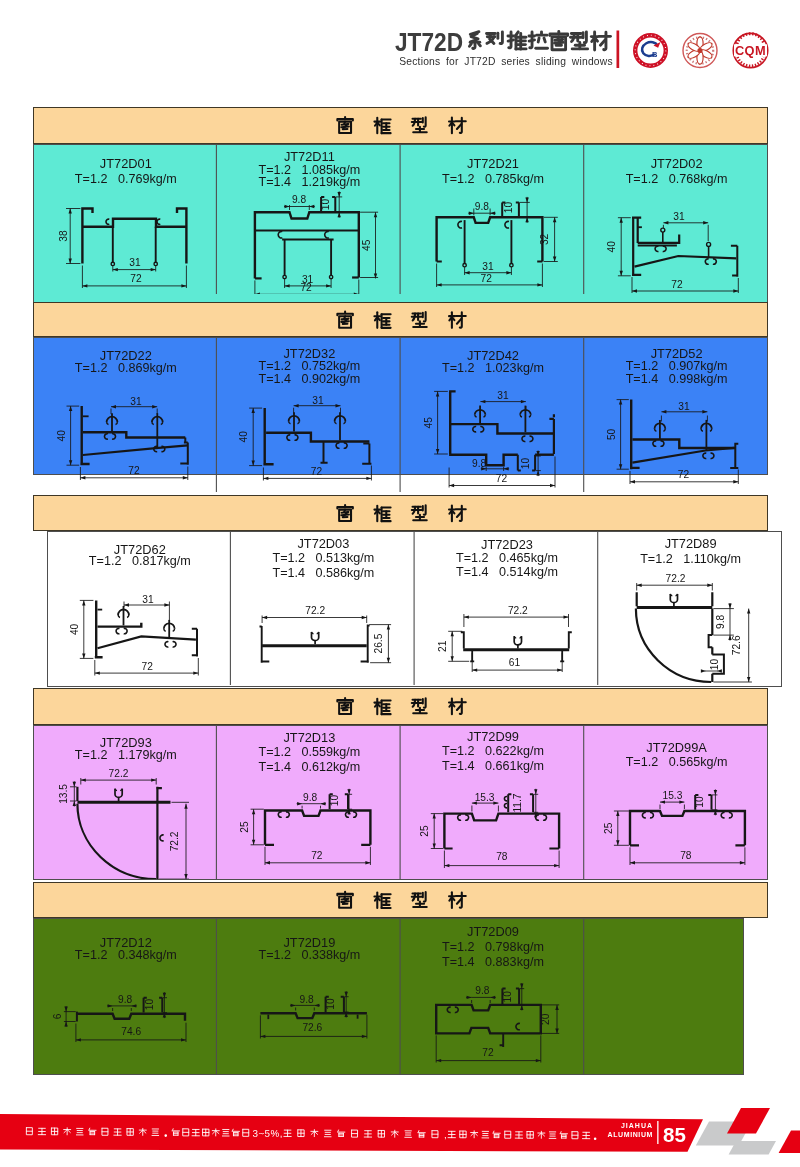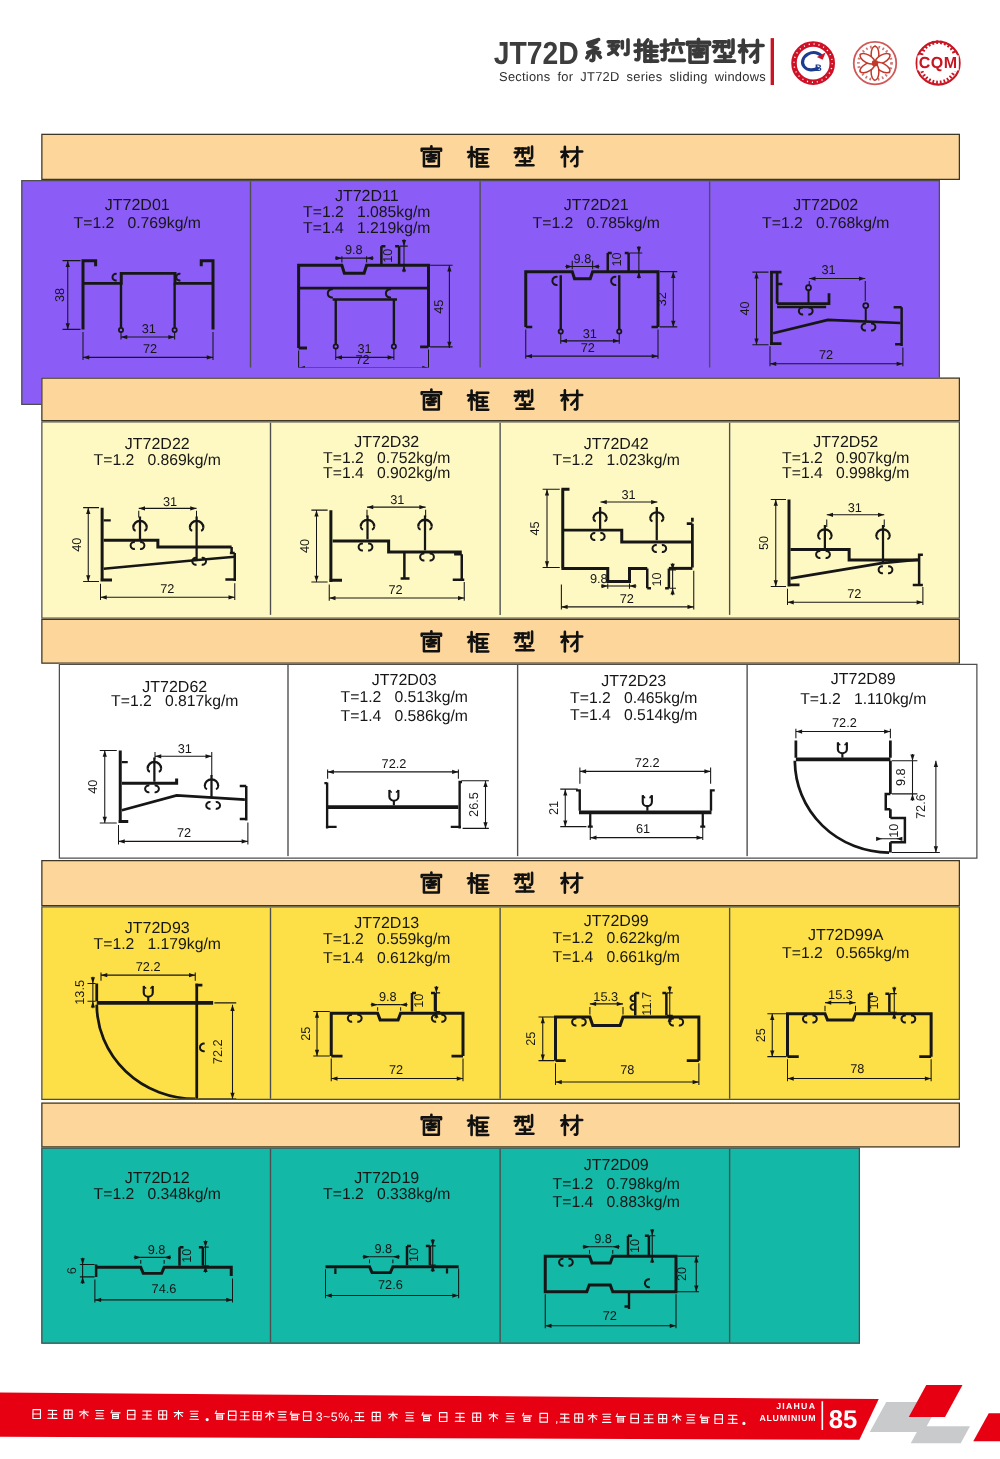--- a/index.html
+++ b/index.html
@@ -158,21 +158,21 @@
     <text x="750.5" y="54.6" font-size="12.8" font-weight="bold" fill="#C81623" text-anchor="middle" letter-spacing="0.4" font-family="Liberation Sans, sans-serif">CQM</text>
   </svg>
 <div style="position:absolute;left:33.0px;top:107.3px;width:734.5px;height:36.5px;background:#FCD69B;border:1.8px solid #3F3726;box-sizing:border-box">
     <svg width="730.5" height="32.5" style="position:absolute;left:0;top:0">
       <use href="#g_chuang" transform="translate(302.1,8.4) scale(0.1800)" stroke="#111111" stroke-width="11.5" fill="none" stroke-linecap="round" stroke-linejoin="round"></use>
       <use href="#g_kuang" transform="translate(339.5,8.4) scale(0.1800)" stroke="#111111" stroke-width="11.5" fill="none" stroke-linecap="round" stroke-linejoin="round"></use>
       <use href="#g_xing" transform="translate(376.9,8.4) scale(0.1800)" stroke="#111111" stroke-width="11.5" fill="none" stroke-linecap="round" stroke-linejoin="round"></use>
       <use href="#g_cai" transform="translate(414.3,8.4) scale(0.1800)" stroke="#111111" stroke-width="11.5" fill="none" stroke-linecap="round" stroke-linejoin="round"></use>
     </svg>
   </div>
-<div style="position:absolute;left:17px;top:143.8px;width:734.5px;height:180px;border:1.2px solid #4E4E4E;box-sizing:border-box;background:#8b5cf6"><svg width="732.1" height="149.5" font-family="Liberation Sans, sans-serif">
+<div style="position:absolute;left:33.0px;top:143.8px;width:734.5px;height:180px;border:1.2px solid #4E4E4E;box-sizing:border-box;background:#5eead4"><svg width="732.1" height="149.5" font-family="Liberation Sans, sans-serif">
       <line x1="182.4" y1="0" x2="182.4" y2="149.5" stroke="#4E4E4E" stroke-width="1.1"></line>
       <line x1="366.1" y1="0" x2="366.1" y2="149.5" stroke="#4E4E4E" stroke-width="1.1"></line>
       <line x1="549.7" y1="0" x2="549.7" y2="149.5" stroke="#4E4E4E" stroke-width="1.1"></line>
       <g font-family="Liberation Sans, sans-serif">
         <text x="91.8" y="23.0" font-size="12.8" text-anchor="middle" fill="#161616">JT72D01</text>
         <text x="91.8" y="37.5" font-size="12.6" text-anchor="middle" fill="#161616">T=1.2&nbsp;&nbsp;&nbsp;0.769kg/m</text>
         <path d="M58.5,68 V63.5 H48.4 V118.5" fill="none" stroke="#161616" stroke-width="2.40" stroke-linejoin="miter"></path>
         <path d="M143.0,68 V63.5 H152.4 V118.5" fill="none" stroke="#161616" stroke-width="2.40" stroke-linejoin="miter"></path>
         <path d="M48.4,81.7 H79.0 V73.7 H122.0 V81.7 H152.4" fill="none" stroke="#161616" stroke-width="2.40" stroke-linejoin="miter"></path>
         <path d="M75.3,74.2 A2.6,2.6 0 1 0 75.3,79.2" fill="none" stroke="#161616" stroke-width="1.60" stroke-linejoin="miter"></path>
@@ -321,21 +321,21 @@
       </g>
     </svg></div>
 <div style="position:absolute;left:33.0px;top:301.6px;width:734.5px;height:35.7px;background:#FCD69B;border:1.8px solid #3F3726;box-sizing:border-box">
     <svg width="730.5" height="31.7" style="position:absolute;left:0;top:0">
       <use href="#g_chuang" transform="translate(302.1,8.1) scale(0.1800)" stroke="#111111" stroke-width="11.5" fill="none" stroke-linecap="round" stroke-linejoin="round"></use>
       <use href="#g_kuang" transform="translate(339.5,8.1) scale(0.1800)" stroke="#111111" stroke-width="11.5" fill="none" stroke-linecap="round" stroke-linejoin="round"></use>
       <use href="#g_xing" transform="translate(376.9,8.1) scale(0.1800)" stroke="#111111" stroke-width="11.5" fill="none" stroke-linecap="round" stroke-linejoin="round"></use>
       <use href="#g_cai" transform="translate(414.3,8.1) scale(0.1800)" stroke="#111111" stroke-width="11.5" fill="none" stroke-linecap="round" stroke-linejoin="round"></use>
     </svg>
   </div>
-<div style="position:absolute;left:33.0px;top:337.3px;width:734.5px;height:158px;border:1.2px solid #4E4E4E;box-sizing:border-box;background:#fef9c3"><svg width="732.1" height="153.9" font-family="Liberation Sans, sans-serif">
+<div style="position:absolute;left:33.0px;top:337.3px;width:734.5px;height:138px;border:1.2px solid #4E4E4E;box-sizing:border-box;background:#3b82f6"><svg width="732.1" height="153.9" font-family="Liberation Sans, sans-serif">
       <line x1="182.4" y1="0" x2="182.4" y2="153.9" stroke="#4E4E4E" stroke-width="1.1"></line>
       <line x1="366.1" y1="0" x2="366.1" y2="153.9" stroke="#4E4E4E" stroke-width="1.1"></line>
       <line x1="549.7" y1="0" x2="549.7" y2="153.9" stroke="#4E4E4E" stroke-width="1.1"></line>
       <g font-family="Liberation Sans, sans-serif">
         <text x="91.8" y="21.5" font-size="12.8" text-anchor="middle" fill="#161616">JT72D22</text>
         <text x="91.8" y="34.0" font-size="12.6" text-anchor="middle" fill="#161616">T=1.2&nbsp;&nbsp;&nbsp;0.869kg/m</text>
         <path d="M47.7,68.1 V127.2 M46.4,126 H55.6" fill="none" stroke="#161616" stroke-width="2.40" stroke-linejoin="miter"></path>
         <path d="M48.9,78.3 H54.6" fill="none" stroke="#161616" stroke-width="1.80" stroke-linejoin="miter"></path>
         <path d="M48.9,94.2 H92.3 V99.5 H151.3" fill="none" stroke="#161616" stroke-width="2.40" stroke-linejoin="miter"></path>
         <path d="M48.9,117 L121.8,110.2 L153.8,107.4" fill="none" stroke="#161616" stroke-width="2.20" stroke-linejoin="miter"></path>
@@ -629,21 +629,21 @@
       </g>
     </svg></div>
 <div style="position:absolute;left:33.0px;top:688.0px;width:734.5px;height:36.5px;background:#FCD69B;border:1.8px solid #3F3726;box-sizing:border-box">
     <svg width="730.5" height="32.5" style="position:absolute;left:0;top:0">
       <use href="#g_chuang" transform="translate(302.1,8.4) scale(0.1800)" stroke="#111111" stroke-width="11.5" fill="none" stroke-linecap="round" stroke-linejoin="round"></use>
       <use href="#g_kuang" transform="translate(339.5,8.4) scale(0.1800)" stroke="#111111" stroke-width="11.5" fill="none" stroke-linecap="round" stroke-linejoin="round"></use>
       <use href="#g_xing" transform="translate(376.9,8.4) scale(0.1800)" stroke="#111111" stroke-width="11.5" fill="none" stroke-linecap="round" stroke-linejoin="round"></use>
       <use href="#g_cai" transform="translate(414.3,8.4) scale(0.1800)" stroke="#111111" stroke-width="11.5" fill="none" stroke-linecap="round" stroke-linejoin="round"></use>
     </svg>
   </div>
-<div style="position:absolute;left:33.0px;top:724.5px;width:734.5px;height:155.7px;border:1.2px solid #4E4E4E;box-sizing:border-box;background:#fde047"><svg width="732.1" height="153.3" font-family="Liberation Sans, sans-serif">
+<div style="position:absolute;left:33.0px;top:724.5px;width:734.5px;height:155.7px;border:1.2px solid #4E4E4E;box-sizing:border-box;background:#f0abfc"><svg width="732.1" height="153.3" font-family="Liberation Sans, sans-serif">
       <line x1="182.4" y1="0" x2="182.4" y2="153.3" stroke="#4E4E4E" stroke-width="1.1"></line>
       <line x1="366.1" y1="0" x2="366.1" y2="153.3" stroke="#4E4E4E" stroke-width="1.1"></line>
       <line x1="549.7" y1="0" x2="549.7" y2="153.3" stroke="#4E4E4E" stroke-width="1.1"></line>
       <g font-family="Liberation Sans, sans-serif">
         <text x="91.8" y="20.7" font-size="12.8" text-anchor="middle" fill="#161616">JT72D93</text>
         <text x="91.8" y="33.4" font-size="12.6" text-anchor="middle" fill="#161616">T=1.2&nbsp;&nbsp;&nbsp;1.179kg/m</text>
         <path d="M46.8,58.5 V52 M122.2,58.5 V52" fill="none" stroke="#161616" stroke-width="0.85"></path>
         <path d="M46.8,54.1 H122.2" fill="none" stroke="#161616" stroke-width="0.85"></path>
         <polygon points="46.8,54.1 51.8,52.4 51.8,55.8" fill="#161616"></polygon>
         <polygon points="122.2,54.1 117.2,52.4 117.2,55.8" fill="#161616"></polygon>
@@ -777,21 +777,21 @@
       </g>
     </svg></div>
 <div style="position:absolute;left:33.0px;top:881.5px;width:734.5px;height:36.0px;background:#FCD69B;border:1.8px solid #3F3726;box-sizing:border-box">
     <svg width="730.5" height="32.0" style="position:absolute;left:0;top:0">
       <use href="#g_chuang" transform="translate(302.1,8.2) scale(0.1800)" stroke="#111111" stroke-width="11.5" fill="none" stroke-linecap="round" stroke-linejoin="round"></use>
       <use href="#g_kuang" transform="translate(339.5,8.2) scale(0.1800)" stroke="#111111" stroke-width="11.5" fill="none" stroke-linecap="round" stroke-linejoin="round"></use>
       <use href="#g_xing" transform="translate(376.9,8.2) scale(0.1800)" stroke="#111111" stroke-width="11.5" fill="none" stroke-linecap="round" stroke-linejoin="round"></use>
       <use href="#g_cai" transform="translate(414.3,8.2) scale(0.1800)" stroke="#111111" stroke-width="11.5" fill="none" stroke-linecap="round" stroke-linejoin="round"></use>
     </svg>
   </div>
-<div style="position:absolute;left:33.0px;top:917.5px;width:655px;height:157.8px;border:1.2px solid #4E4E4E;box-sizing:border-box;background:#14b8a6"><svg width="732.1" height="155.4" font-family="Liberation Sans, sans-serif">
+<div style="position:absolute;left:33.0px;top:917.5px;width:711px;height:157.8px;border:1.2px solid #4E4E4E;box-sizing:border-box;background:#4d7c0f"><svg width="732.1" height="155.4" font-family="Liberation Sans, sans-serif">
       <line x1="182.4" y1="0" x2="182.4" y2="155.4" stroke="#4E4E4E" stroke-width="1.1"></line>
       <line x1="366.1" y1="0" x2="366.1" y2="155.4" stroke="#4E4E4E" stroke-width="1.1"></line>
       <line x1="549.7" y1="0" x2="549.7" y2="155.4" stroke="#4E4E4E" stroke-width="1.1"></line>
       <g font-family="Liberation Sans, sans-serif">
         <text x="91.8" y="27.5" font-size="12.8" text-anchor="middle" fill="#161616">JT72D12</text>
         <text x="91.8" y="40.0" font-size="12.6" text-anchor="middle" fill="#161616">T=1.2&nbsp;&nbsp;&nbsp;0.348kg/m</text>
         <path d="M42.9,92.6 V102.5" fill="none" stroke="#161616" stroke-width="2.00" stroke-linejoin="miter"></path>
         <path d="M42.9,94.8 H78.6 L80.6,99.7 H95.3 L97.3,94.8 H151.0 V101.7" fill="none" stroke="#161616" stroke-width="2.40" stroke-linejoin="miter"></path>
         <path d="M109.6,93.6 V78.7 M128.3,93.6 V78.7 M109.6,78.7 H112.8 M128.3,78.7 H125.1" fill="none" stroke="#161616" stroke-width="2.00" stroke-linejoin="miter"></path>
         <path d="M78.6,92 V89 M97.3,92 V89" fill="none" stroke="#161616" stroke-width="0.85"></path>

